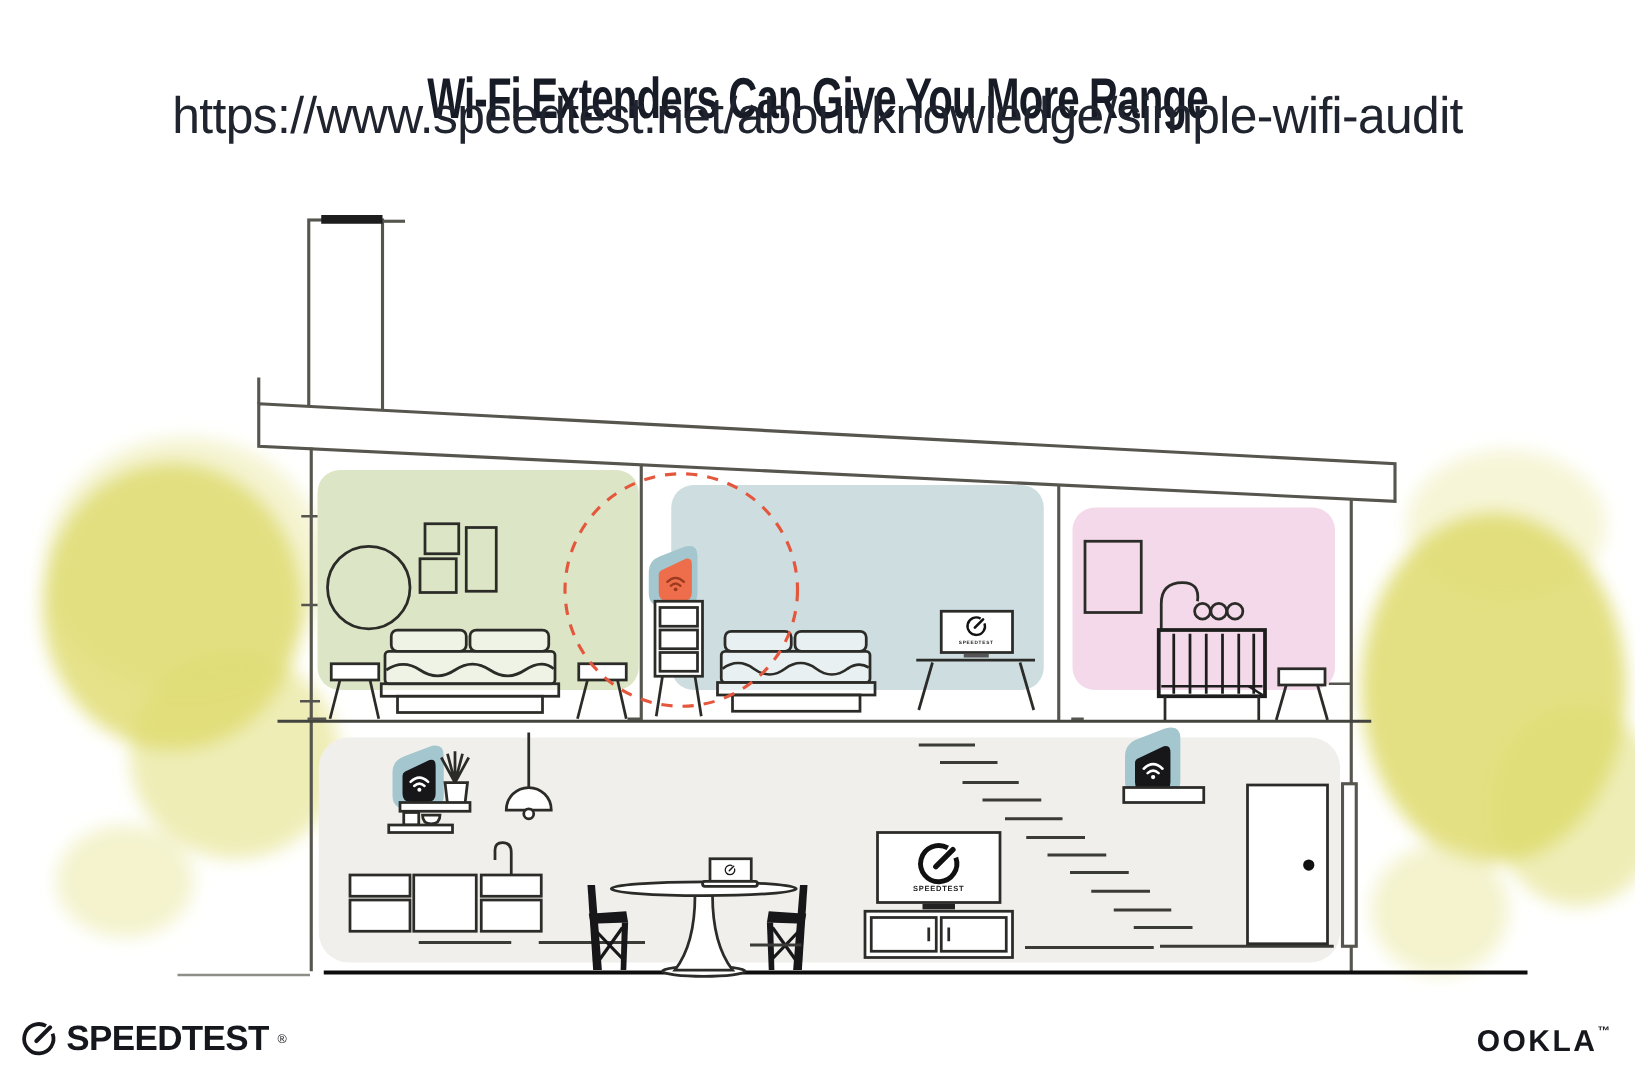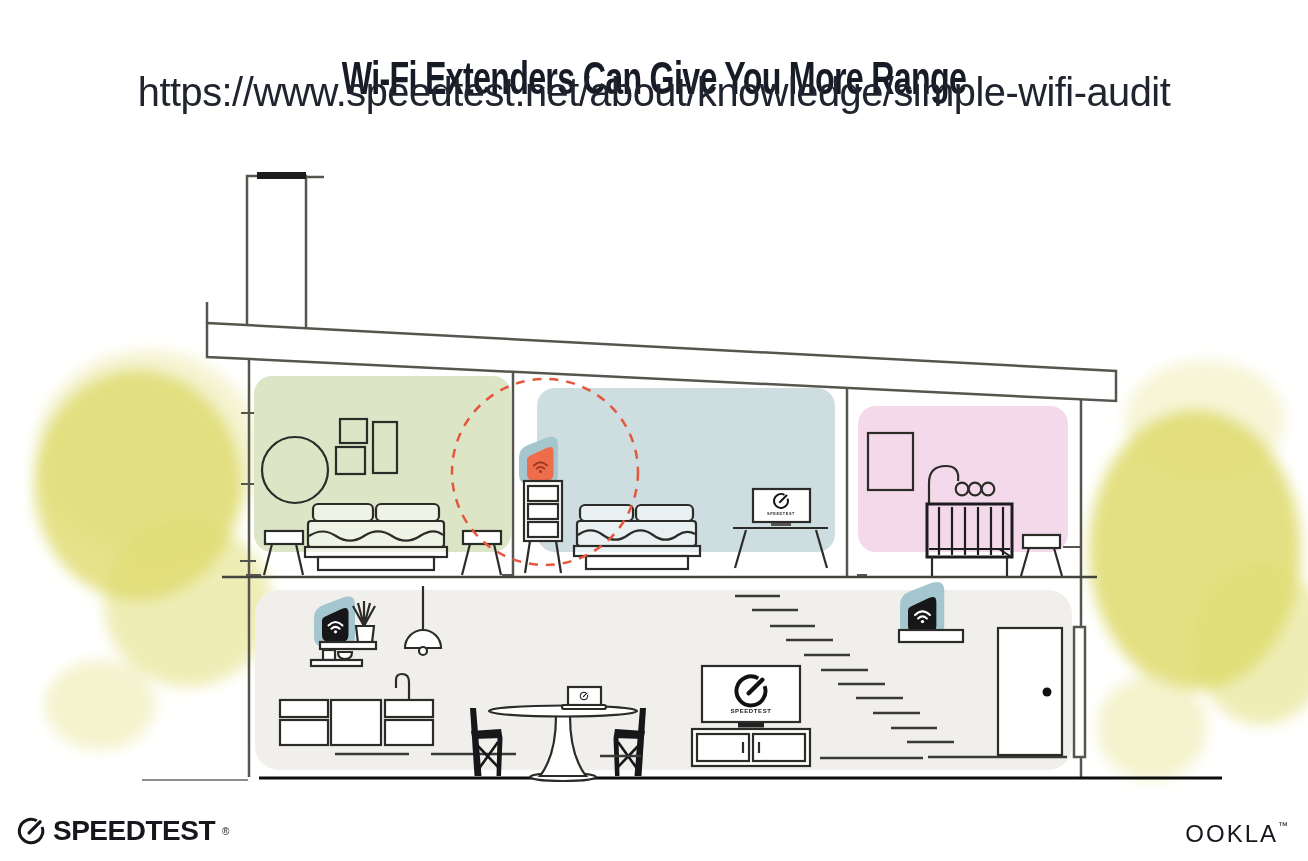--- a/index.html
+++ b/index.html
@@ -19,21 +19,21 @@
   .furw{stroke:#2b2b28;stroke-width:2.2;fill:#fff}
   .furl{stroke:#2b2b28;stroke-width:2.2;fill:#fff;fill-opacity:0.55}
   .tick{stroke:#55544e;stroke-width:2}
   .shadow{stroke:#3a3a36;stroke-width:2.5}
   .wf{fill:none;stroke:currentColor;stroke-width:2.3;stroke-linecap:round}
   text.tvlabel{font-weight:bold;fill:#222;text-anchor:middle;letter-spacing:0.6px}
   
   .footer-left{position:absolute;left:16px;top:815px;display:flex;align-items:center;gap:7px}
   .st-text{font-size:28px;font-weight:bold;color:#15171c;letter-spacing:-0.5px}
   .mark{font-size:10px;vertical-align:top;color:#15171c}
-  .footer-right{position:absolute;right:18px;top:820px;font-size:24px;font-weight:normal;
+  .footer-right{position:absolute;right:18px;top:820px;font-size:24px;font-weight:bold;
                 letter-spacing:2px;color:#15171c}
 </style>
 </head>
 <body>
 
 <h1 class="title">Wi-Fi Extenders Can Give You More Range</h1>
 <div class="url">https://www.speedtest.net/about/knowledge/simple-wifi-audit</div>
 
 <svg class="scene" width="1308" height="861" viewBox="0 0 1308 861">
   <defs>

